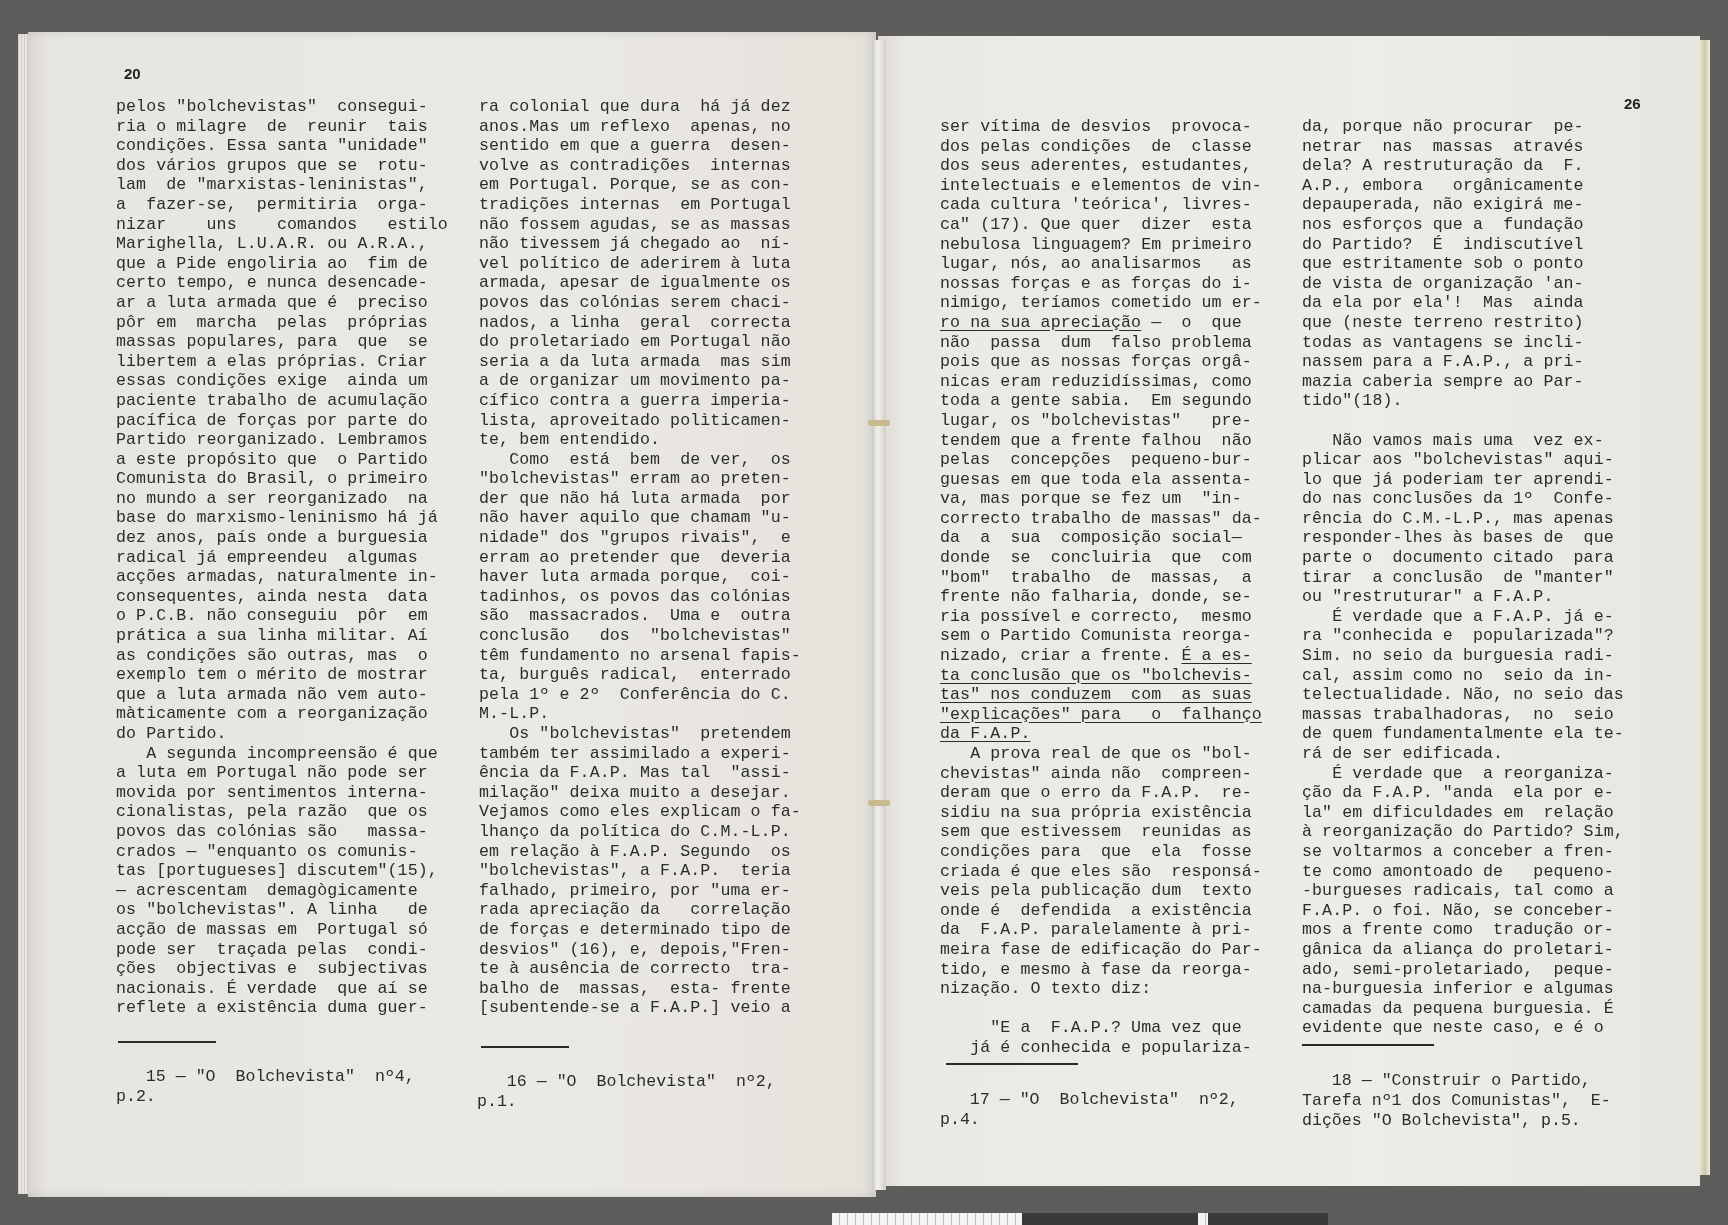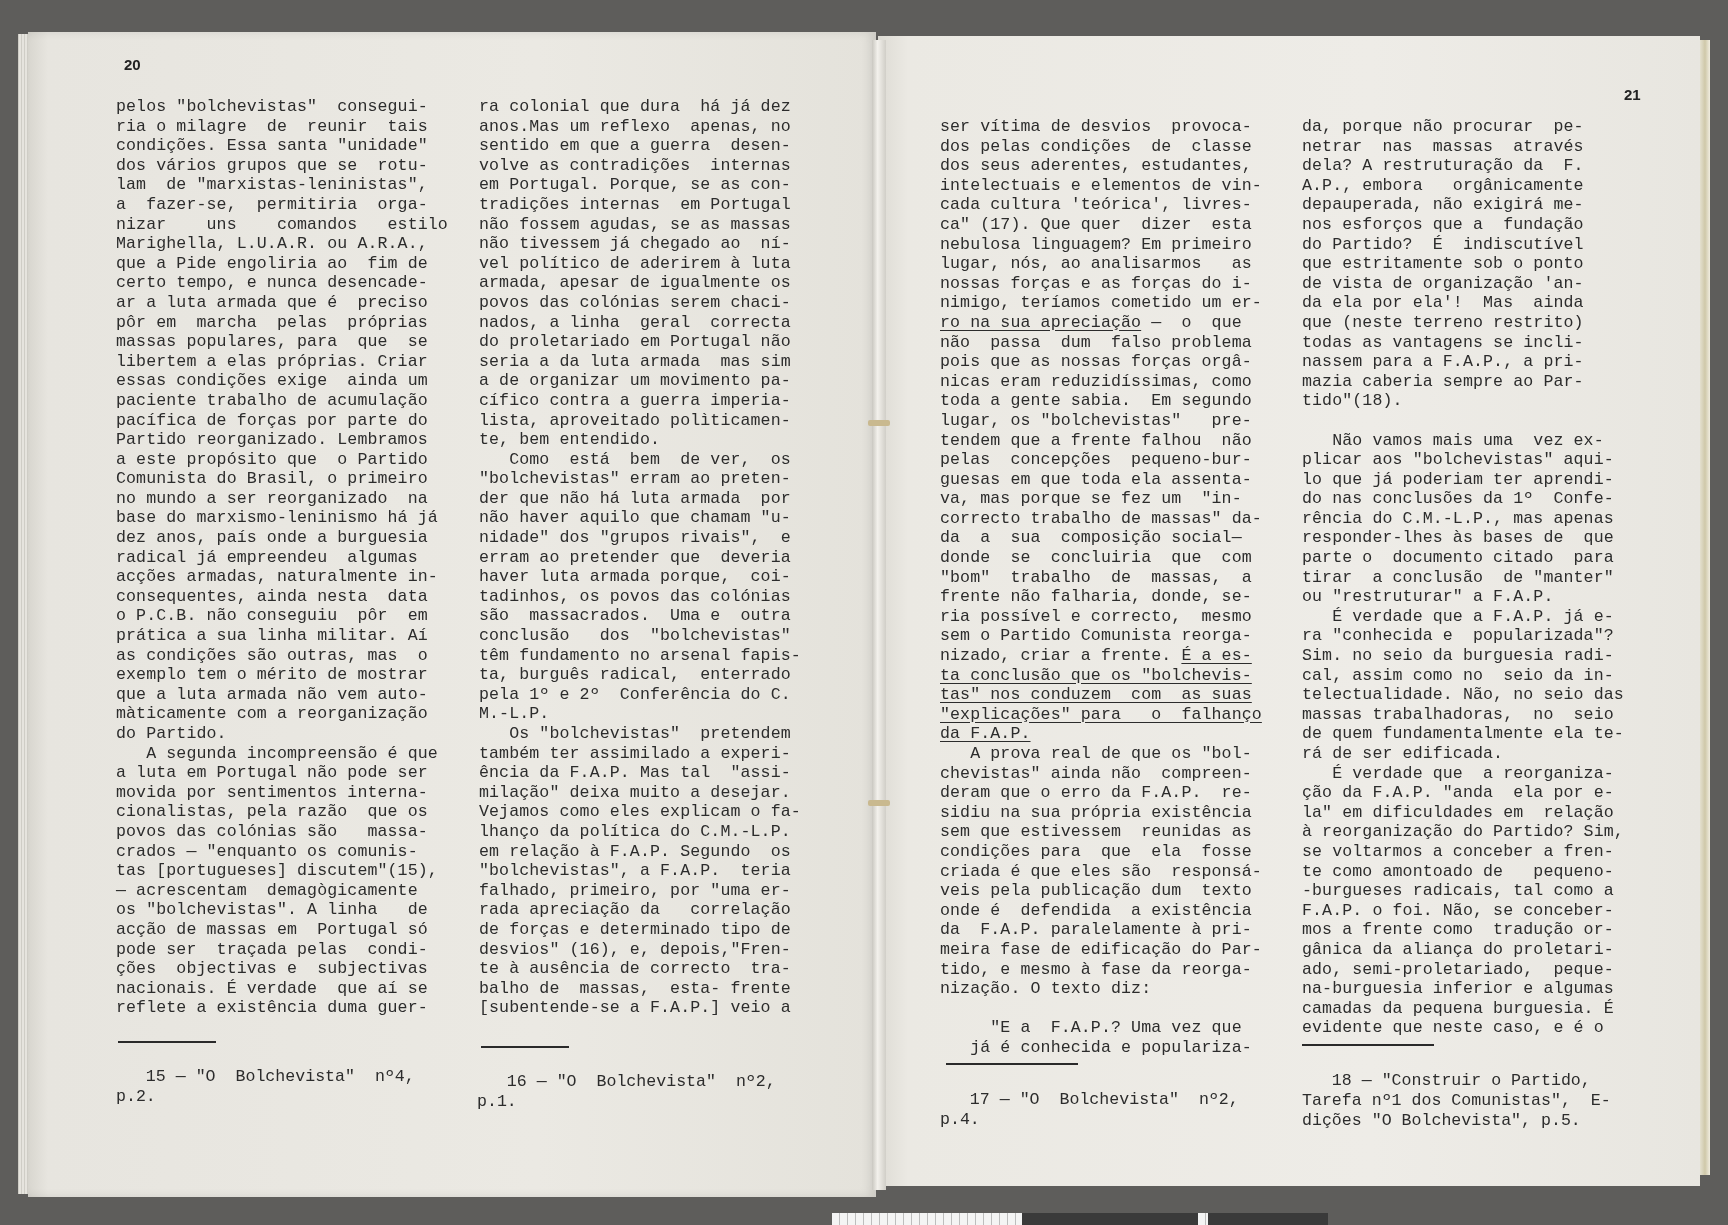--- a/index.html
+++ b/index.html
@@ -19,21 +19,21 @@
     background:repeating-linear-gradient(90deg,#cfcdc6 0 1px,#e6e4de 1px 3px); }
   .page-right { left:878px; top:36px; width:822px; height:1150px;
     background:linear-gradient(90deg,#dddbd4 0px,#ebe9e3 30px,#eeece7 60%,#e8e6e0 100%);
   }
   .page-right-edge { position:absolute; left:1700px; top:40px; width:10px; height:1135px;
     background:linear-gradient(90deg,#e4e0cf,#cfc8a9,#f1ede0); }
   .gutter { position:absolute; left:872px; top:40px; width:14px; height:1150px;
     background:linear-gradient(90deg,#c9c7c0,#f3f1ec 40%,#d0cec7); }
   .stitch { position:absolute; left:868px; width:22px; height:6px; background:#c9b98f; border-radius:2px; }
 
-  .pnum { position:absolute; font-family:"Liberation Sans","DejaVu Sans",sans-serif; font-weight:bold; font-size:15px; color:#222; }
+  .pnum { position:absolute; font-family:"Liberation Sans","DejaVu Sans",sans-serif; font-weight:bold; font-size:15px; color:#222;margin-top:9px; }
 
   .col { position:absolute; font-size:16.6px; line-height:19.6px; color:#2c2c2c; white-space:pre; letter-spacing:0.1px; }
   .col .ln { display:block; height:19.6px; }
   .col .ln.u { text-decoration:underline; text-underline-offset:3px; }
 
   .rule { position:absolute; height:2px; background:#2a2a2a; }
   .fn { position:absolute; font-size:16.6px; line-height:20px; color:#2c2c2c; white-space:pre; }
 
   
   .ruler { position:absolute; top:1213px; height:12px; background:repeating-linear-gradient(90deg,#f4f4f4 0 7px,#bdbdbd 7px 8px); }
@@ -57,21 +57,21 @@
   <div class="col" id="lc2" style="left:479px;top:97px"><span class="ln">ra colonial que dura  há já dez</span><span class="ln">anos.Mas um reflexo  apenas, no</span><span class="ln">sentido em que a guerra  desen-</span><span class="ln">volve as contradições  internas</span><span class="ln">em Portugal. Porque, se as con-</span><span class="ln">tradições internas  em Portugal</span><span class="ln">não fossem agudas, se as massas</span><span class="ln">não tivessem já chegado ao  ní-</span><span class="ln">vel político de aderirem à luta</span><span class="ln">armada, apesar de igualmente os</span><span class="ln">povos das colónias serem chaci-</span><span class="ln">nados, a linha  geral  correcta</span><span class="ln">do proletariado em Portugal não</span><span class="ln">seria a da luta armada  mas sim</span><span class="ln">a de organizar um movimento pa-</span><span class="ln">cífico contra a guerra imperia-</span><span class="ln">lista, aproveitado polìticamen-</span><span class="ln">te, bem entendido.</span><span class="ln">   Como  está  bem  de ver,  os</span><span class="ln">"bolchevistas" erram ao preten-</span><span class="ln">der que não há luta armada  por</span><span class="ln">não haver aquilo que chamam "u-</span><span class="ln">nidade" dos "grupos rivais",  e</span><span class="ln">erram ao pretender que  deveria</span><span class="ln">haver luta armada porque,  coi-</span><span class="ln">tadinhos, os povos das colónias</span><span class="ln">são  massacrados.  Uma e  outra</span><span class="ln">conclusão   dos  "bolchevistas"</span><span class="ln">têm fundamento no arsenal fapis-</span><span class="ln">ta, burguês radical,  enterrado</span><span class="ln">pela 1º e 2º  Conferência do C.</span><span class="ln">M.-L.P.</span><span class="ln">   Os "bolchevistas"  pretendem</span><span class="ln">também ter assimilado a experi-</span><span class="ln">ência da F.A.P. Mas tal  "assi-</span><span class="ln">milação" deixa muito a desejar.</span><span class="ln">Vejamos como eles explicam o fa-</span><span class="ln">lhanço da política do C.M.-L.P.</span><span class="ln">em relação à F.A.P. Segundo  os</span><span class="ln">"bolchevistas", a F.A.P.  teria</span><span class="ln">falhado, primeiro, por "uma er-</span><span class="ln">rada apreciação da   correlação</span><span class="ln">de forças e determinado tipo de</span><span class="ln">desvios" (16), e, depois,"Fren-</span><span class="ln">te à ausência de correcto  tra-</span><span class="ln">balho de  massas,  esta- frente</span><span class="ln">[subentende-se a F.A.P.] veio a</span></div>
 
   <div class="rule" style="left:118px;top:1041px;width:98px"></div>
   <div class="rule" style="left:481px;top:1046px;width:88px"></div>
 
   <div class="fn" style="left:116px;top:1067px">   15 — "O  Bolchevista"  nº4,
 p.2.</div>
   <div class="fn" style="left:477px;top:1072px">   16 — "O  Bolchevista"  nº2,
 p.1.</div>
 
-  <div class="pnum" style="left:1624px;top:86px">21</div>
+  <div class="pnum" style="left:1624px;top:86px">26</div>
 
   <div class="col" id="rc1" style="left:940px;top:117px"><span class="ln">ser vítima de desvios  provoca-</span><span class="ln">dos pelas condições  de  classe</span><span class="ln">dos seus aderentes, estudantes,</span><span class="ln">intelectuais e elementos de vin-</span><span class="ln">cada cultura 'teórica', livres-</span><span class="ln">ca" (17). Que quer  dizer  esta</span><span class="ln">nebulosa linguagem? Em primeiro</span><span class="ln">lugar, nós, ao analisarmos   as</span><span class="ln">nossas forças e as forças do i-</span><span class="ln">nimigo, teríamos cometido um er-</span><span class="ln"><span style="text-decoration: underline; text-underline-offset: 3px;">ro na sua apreciação</span> —  o  que</span><span class="ln">não  passa  dum  falso problema</span><span class="ln">pois que as nossas forças orgâ-</span><span class="ln">nicas eram reduzidíssimas, como</span><span class="ln">toda a gente sabia.  Em segundo</span><span class="ln">lugar, os "bolchevistas"   pre-</span><span class="ln">tendem que a frente falhou  não</span><span class="ln">pelas  concepções  pequeno-bur-</span><span class="ln">guesas em que toda ela assenta-</span><span class="ln">va, mas porque se fez um  "in-</span><span class="ln">correcto trabalho de massas" da-</span><span class="ln">da  a  sua  composição social—</span><span class="ln">donde  se  concluiria  que  com</span><span class="ln">"bom"  trabalho  de  massas,  a</span><span class="ln">frente não falharia, donde, se-</span><span class="ln">ria possível e correcto,  mesmo</span><span class="ln">sem o Partido Comunista reorga-</span><span class="ln">nizado, criar a frente. <span style="text-decoration: underline; text-underline-offset: 3px;">É a es-</span></span><span class="ln u">ta conclusão que os "bolchevis-</span><span class="ln u">tas" nos conduzem  com  as suas</span><span class="ln u">"explicações" para   o  falhanço</span><span class="ln u">da F.A.P.</span><span class="ln">   A prova real de que os "bol-</span><span class="ln">chevistas" ainda não  compreen-</span><span class="ln">deram que o erro da F.A.P.  re-</span><span class="ln">sidiu na sua própria existência</span><span class="ln">sem que estivessem  reunidas as</span><span class="ln">condições para  que  ela  fosse</span><span class="ln">criada é que eles são  responsá-</span><span class="ln">veis pela publicação dum  texto</span><span class="ln">onde é  defendida  a existência</span><span class="ln">da  F.A.P. paralelamente à pri-</span><span class="ln">meira fase de edificação do Par-</span><span class="ln">tido, e mesmo à fase da reorga-</span><span class="ln">nização. O texto diz:</span><span class="ln"></span><span class="ln">     "E a  F.A.P.? Uma vez que</span><span class="ln">   já é conhecida e populariza-</span></div>
   <div class="col" id="rc2" style="left:1302px;top:117px"><span class="ln">da, porque não procurar  pe-</span><span class="ln">netrar  nas  massas  através</span><span class="ln">dela? A restruturação da  F.</span><span class="ln">A.P., embora   orgânicamente</span><span class="ln">depauperada, não exigirá me-</span><span class="ln">nos esforços que a  fundação</span><span class="ln">do Partido?  É  indiscutível</span><span class="ln">que estritamente sob o ponto</span><span class="ln">de vista de organização 'an-</span><span class="ln">da ela por ela'!  Mas  ainda</span><span class="ln">que (neste terreno restrito)</span><span class="ln">todas as vantagens se incli-</span><span class="ln">nassem para a F.A.P., a pri-</span><span class="ln">mazia caberia sempre ao Par-</span><span class="ln">tido"(18).</span><span class="ln"></span><span class="ln">   Não vamos mais uma  vez ex-</span><span class="ln">plicar aos "bolchevistas" aqui-</span><span class="ln">lo que já poderiam ter aprendi-</span><span class="ln">do nas conclusões da 1º  Confe-</span><span class="ln">rência do C.M.-L.P., mas apenas</span><span class="ln">responder-lhes às bases de  que</span><span class="ln">parte o  documento citado  para</span><span class="ln">tirar  a conclusão  de "manter"</span><span class="ln">ou "restruturar" a F.A.P.</span><span class="ln">   É verdade que a F.A.P. já e-</span><span class="ln">ra "conhecida e  popularizada"?</span><span class="ln">Sim. no seio da burguesia radi-</span><span class="ln">cal, assim como no  seio da in-</span><span class="ln">telectualidade. Não, no seio das</span><span class="ln">massas trabalhadoras,  no  seio</span><span class="ln">de quem fundamentalmente ela te-</span><span class="ln">rá de ser edificada.</span><span class="ln">   É verdade que  a reorganiza-</span><span class="ln">ção da F.A.P. "anda  ela por e-</span><span class="ln">la" em dificuldades em  relação</span><span class="ln">à reorganização do Partido? Sim,</span><span class="ln">se voltarmos a conceber a fren-</span><span class="ln">te como amontoado de   pequeno-</span><span class="ln">-burgueses radicais, tal como a</span><span class="ln">F.A.P. o foi. Não, se conceber-</span><span class="ln">mos a frente como  tradução or-</span><span class="ln">gânica da aliança do proletari-</span><span class="ln">ado, semi-proletariado,  peque-</span><span class="ln">na-burguesia inferior e algumas</span><span class="ln">camadas da pequena burguesia. É</span><span class="ln">evidente que neste caso, e é o</span></div>
 
   <div class="rule" style="left:946px;top:1063px;width:132px"></div>
   <div class="rule" style="left:1302px;top:1044px;width:132px"></div>
 
   <div class="fn" style="left:940px;top:1090px">   17 — "O  Bolchevista"  nº2,
 p.4.</div>
   <div class="fn" style="left:1302px;top:1071px">   18 — "Construir o Partido,

